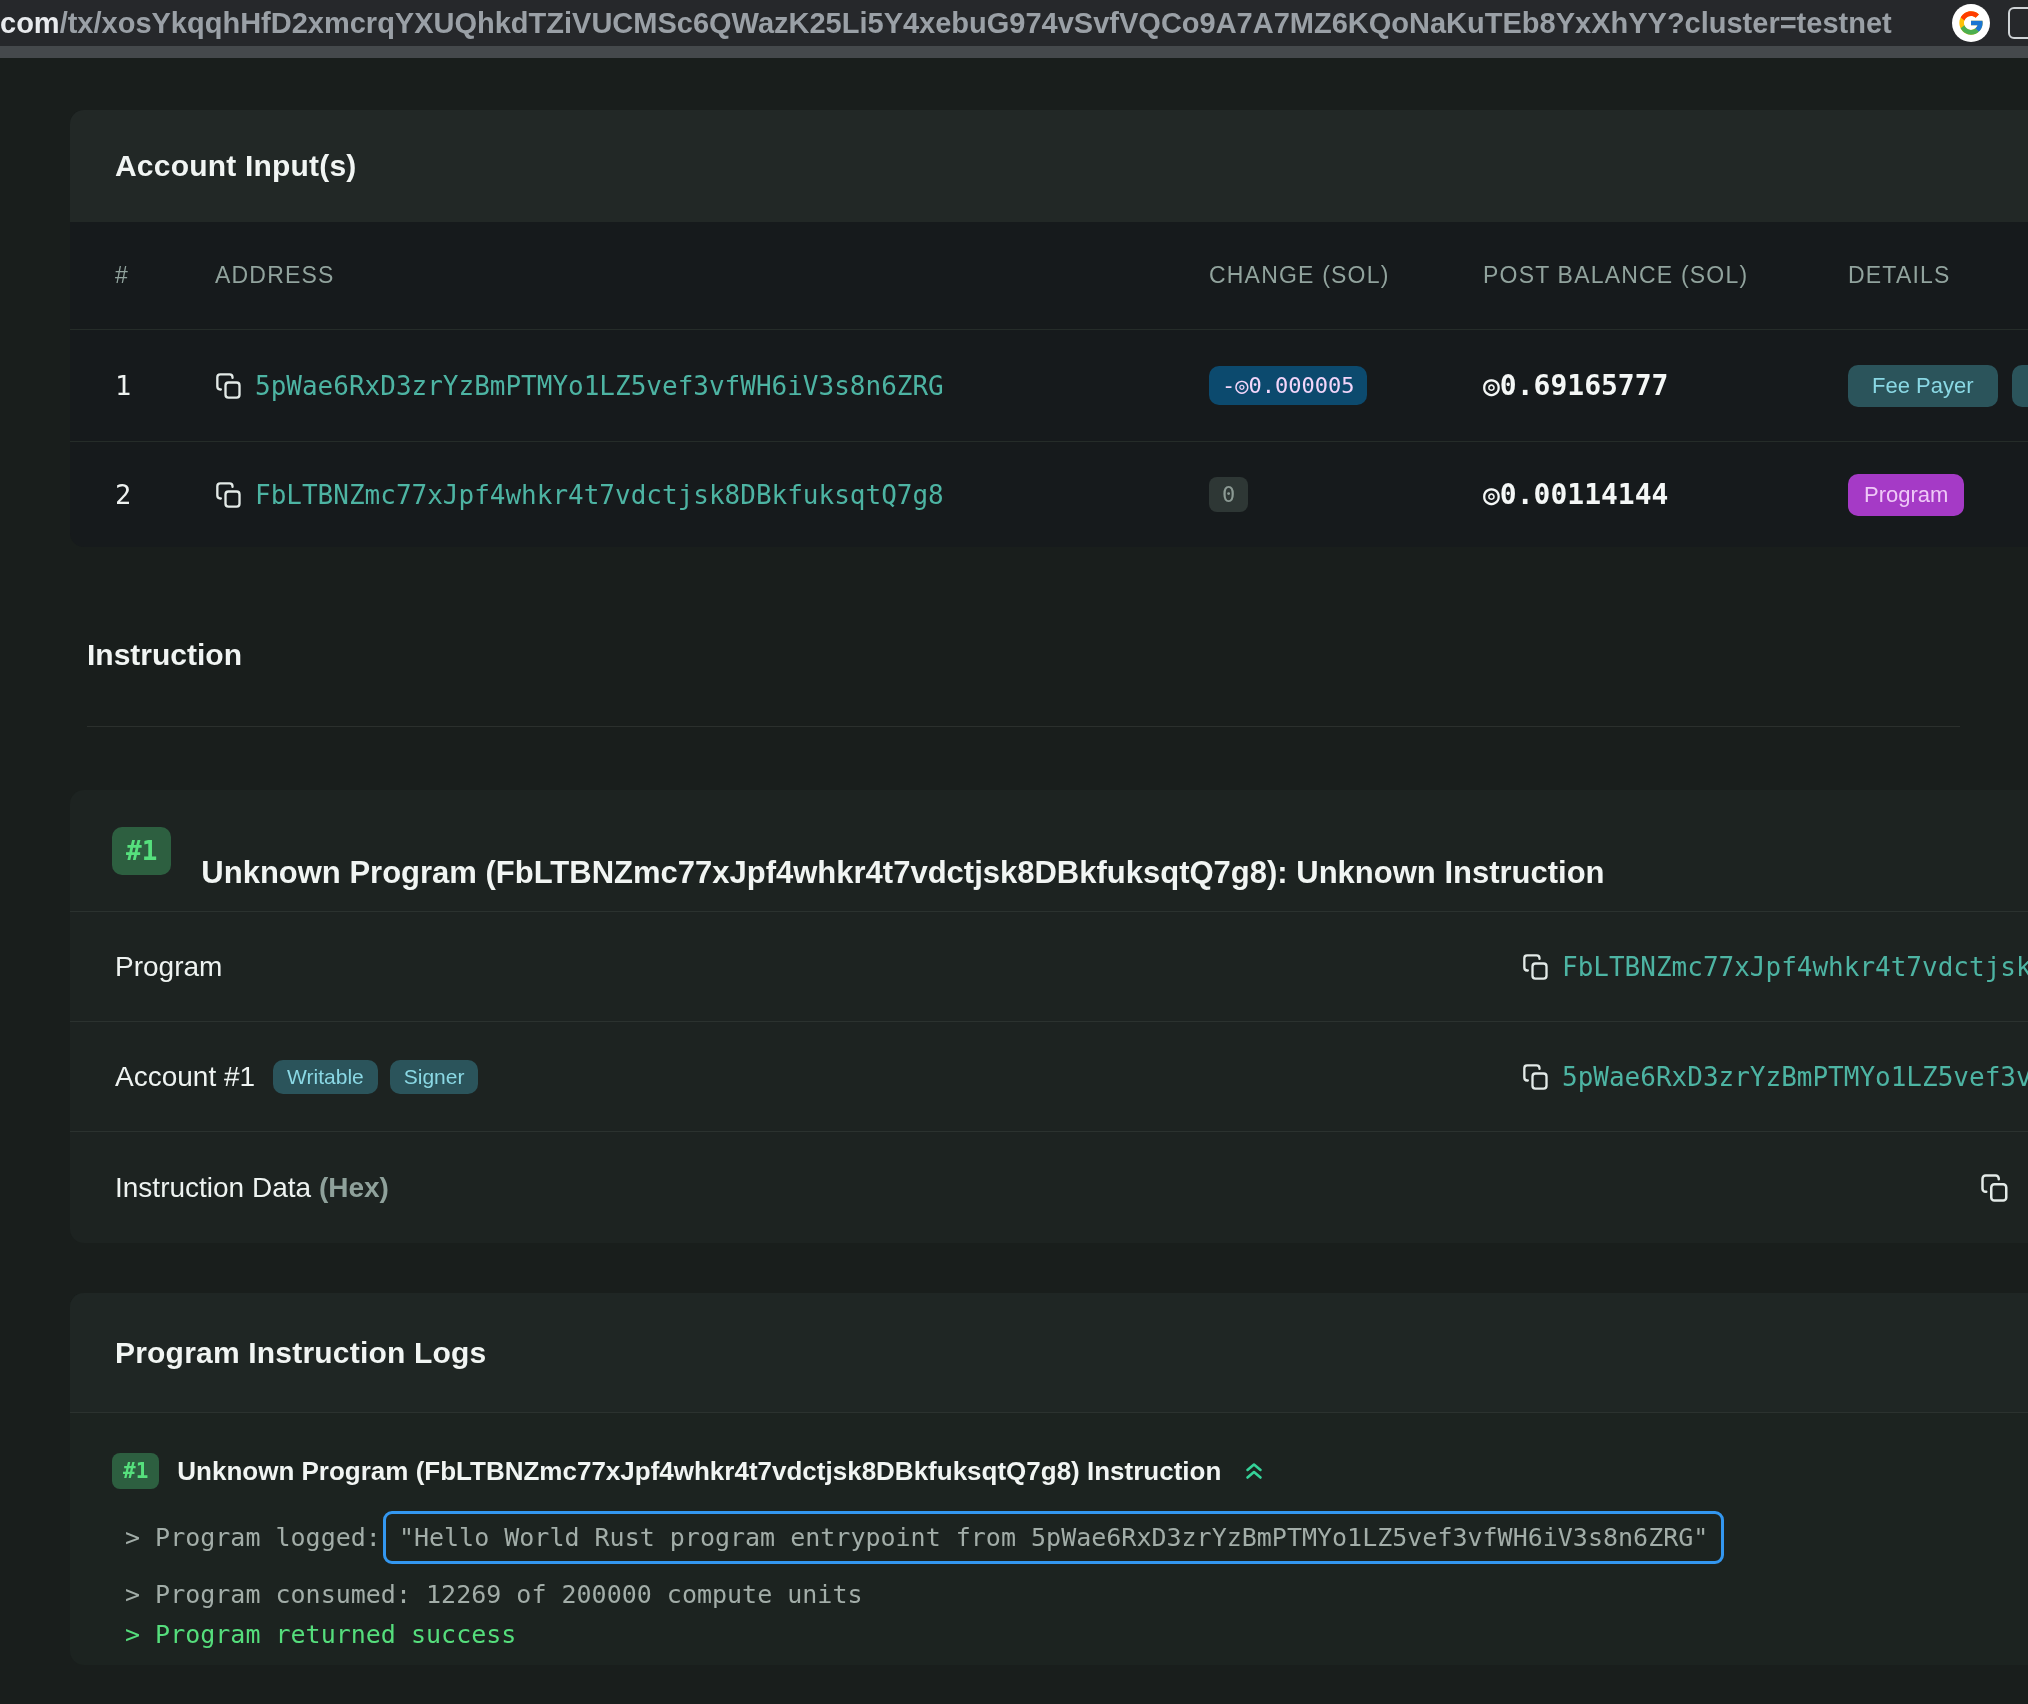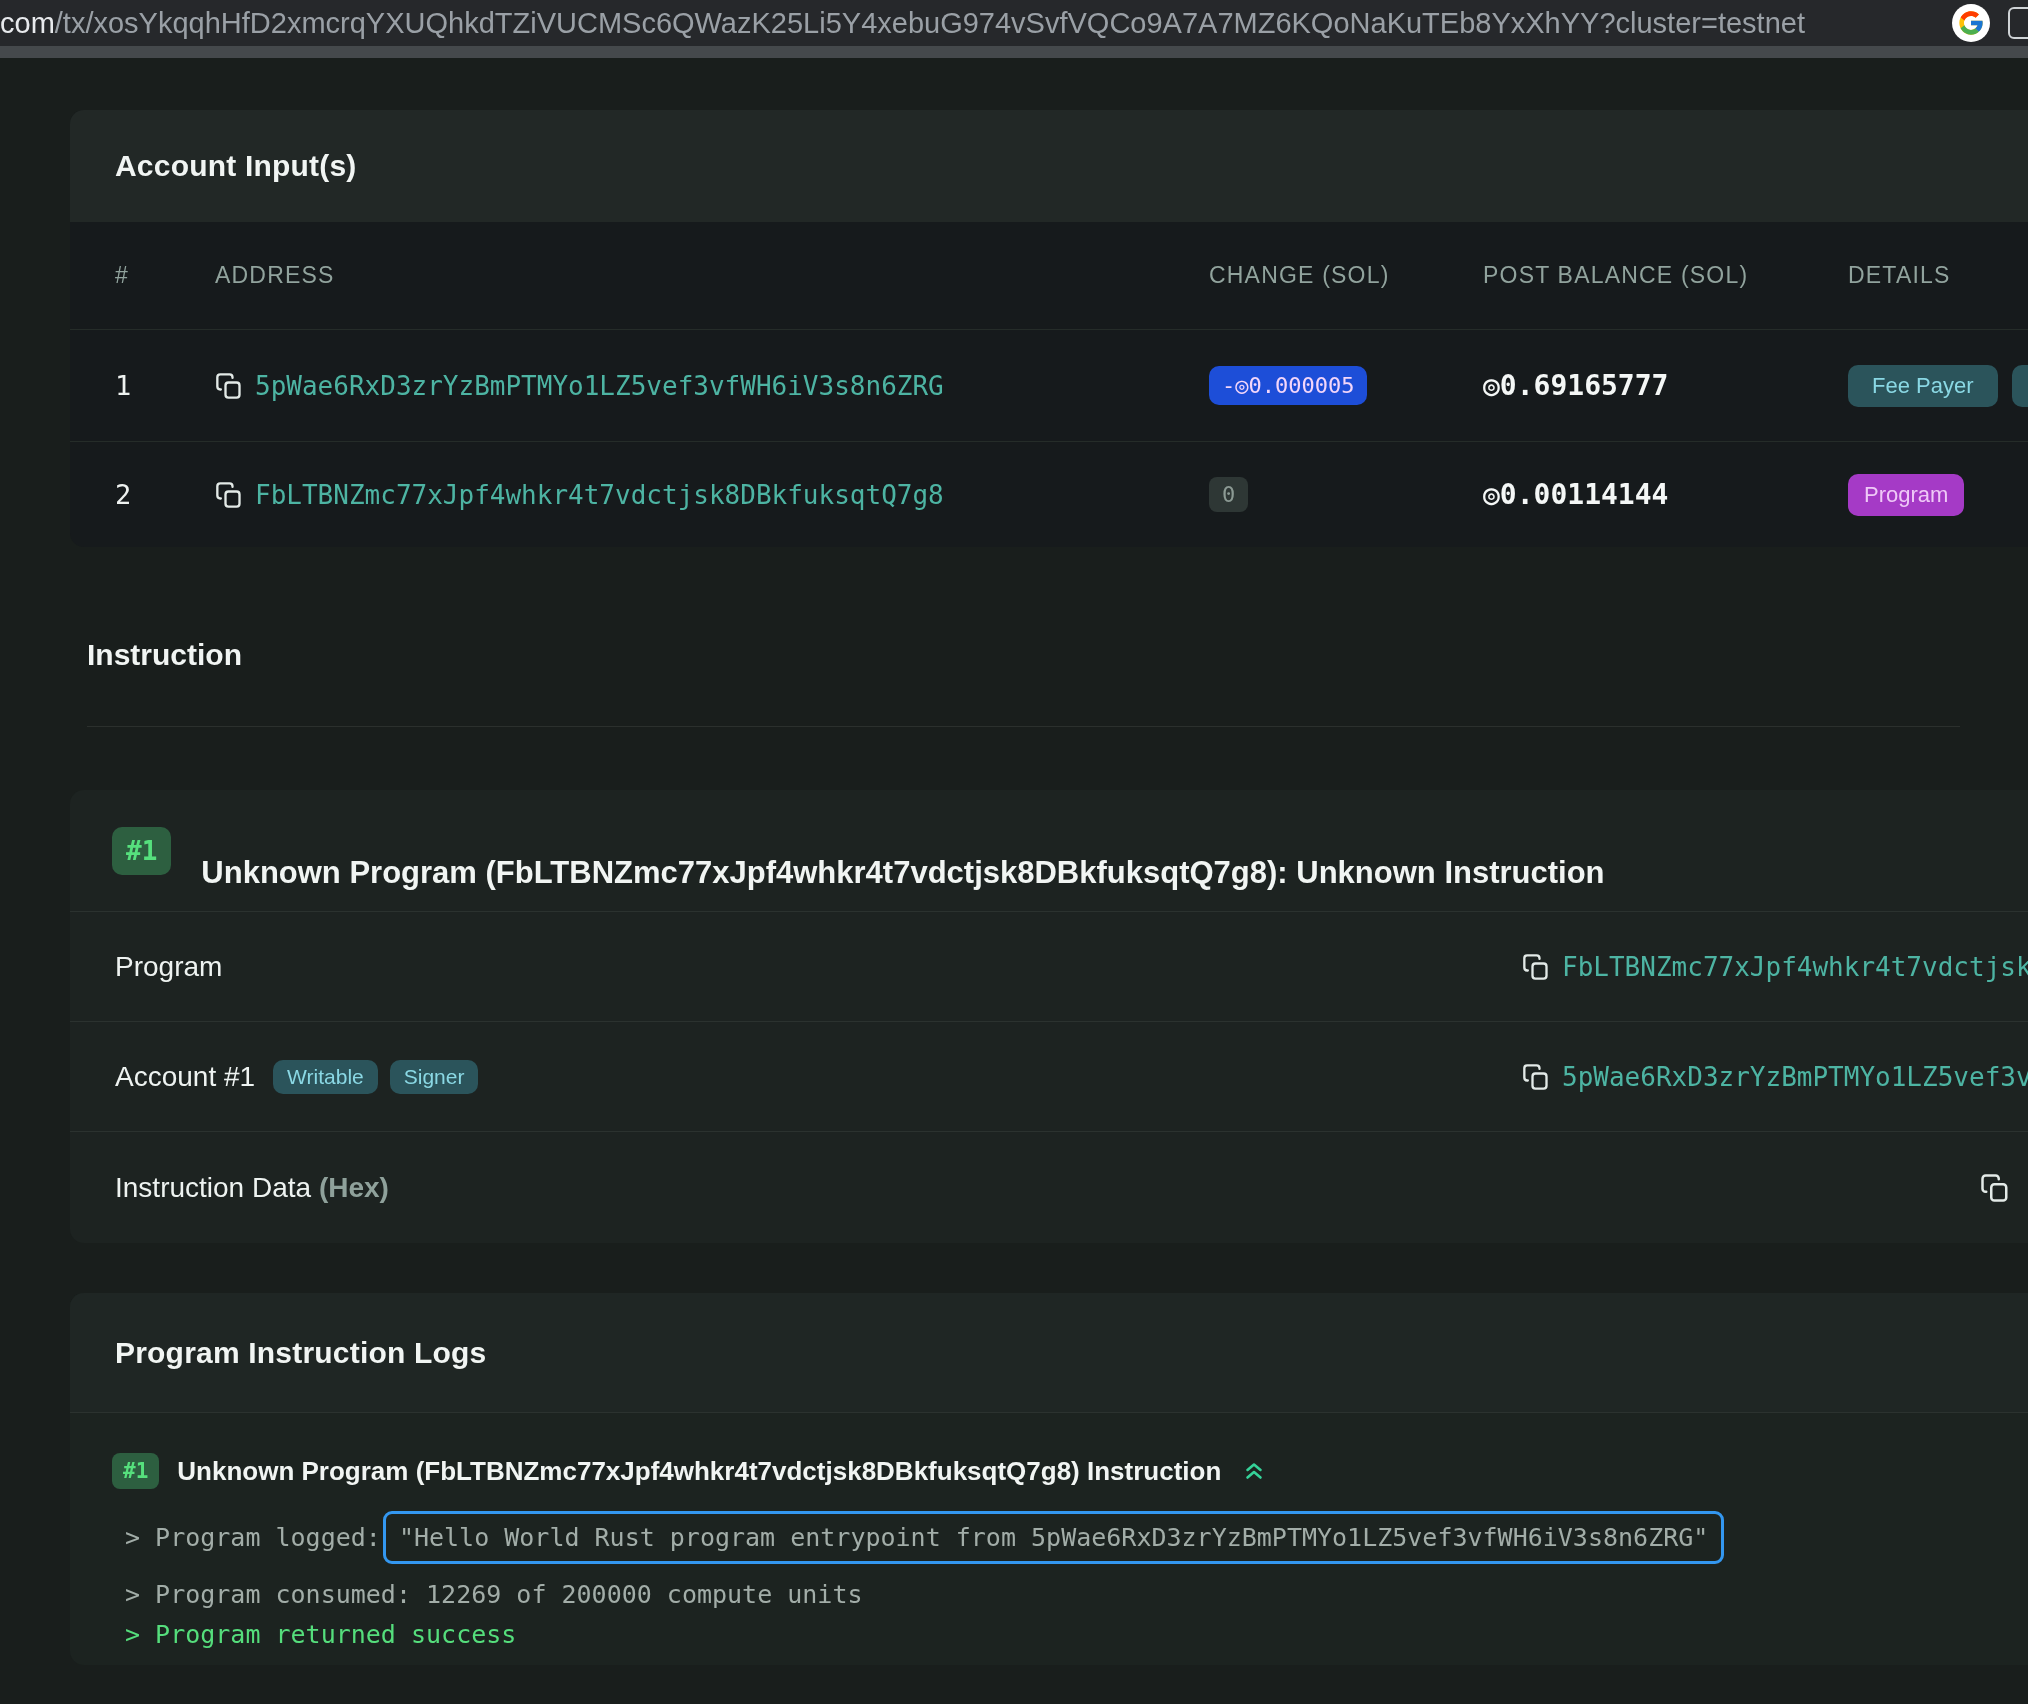--- a/index.html
+++ b/index.html
@@ -2,21 +2,21 @@
 <html><head>
 <meta charset="utf-8">
 <style>
   * { margin:0; padding:0; box-sizing:border-box; }
   html,body { background:#191e1c; }
   .page { position:relative; width:2028px; height:1704px; overflow:hidden;
           background:#191e1c; font-family:"Liberation Sans", sans-serif; }
 
   
   .browser-bar { position:absolute; top:0; left:0; width:2028px; height:46px;
-                 background:#26282b; display:flex; align-items:center; }
+                 background:#26282b; display:flex; align-items:center;font-weight:bold; }
   .url-text { font-size:29px; color:#9aa0a6; white-space:nowrap; overflow:hidden; }
   .url-text .url-host { color:#e8eaed; }
   .g-badge { position:absolute; right:38px; top:4px; width:38px; height:38px;
              background:#fff; border-radius:50%; display:flex; align-items:center;
              justify-content:center; }
   .device-icon { position:absolute; right:-10px; top:7px; width:30px; height:32px;
                  border:2.5px solid #cfd3d6; border-radius:6px; }
   .chrome-strip { position:absolute; top:46px; left:0; width:2028px; height:12px;
                   background:#45494c; }
 
@@ -34,21 +34,21 @@
   .th { font-size:23px; font-weight:500; color:#91a39d; letter-spacing:1.2px; }
   .trow1 { height:112px; border-bottom:1px solid #252c29; }
   .trow2 { height:105px; }
   .cell-index { font-family:"DejaVu Sans Mono", monospace; font-size:27px; color:#eef2f0; }
   .cell-address { display:flex; align-items:center; gap:12px; }
   .addr-link { font-family:"DejaVu Sans Mono", monospace; font-size:26px; color:#4db4a3;
                white-space:nowrap; text-decoration:none; }
   .copy-btn { display:inline-flex; align-items:center; justify-content:center;
               background:none; border:none; cursor:pointer; padding:0; }
   .badge { display:inline-block; border-radius:10px; white-space:nowrap; }
-  .badge-change-neg { background:#1d4ed8; color:#f3d6fa;
+  .badge-change-neg { background:#0c4a6e; color:#f3d6fa;
                       font-family:"DejaVu Sans Mono", monospace; font-size:22px;
                       padding:7px 13px; }
   .badge-change-zero { background:#2e3735; color:#8c9a94;
                        font-family:"DejaVu Sans Mono", monospace; font-size:22px;
                        padding:5px 13px; border-radius:8px; }
   .cell-balance { font-family:"DejaVu Sans Mono", monospace; font-size:28px;
                   color:#f4f7f6; font-weight:700; }
   .cell-details { display:flex; gap:14px; }
   .badge-teal { background:#2b545b; color:#8ad8e4; font-size:22px; font-weight:500;
                 padding:8px 24px; }

